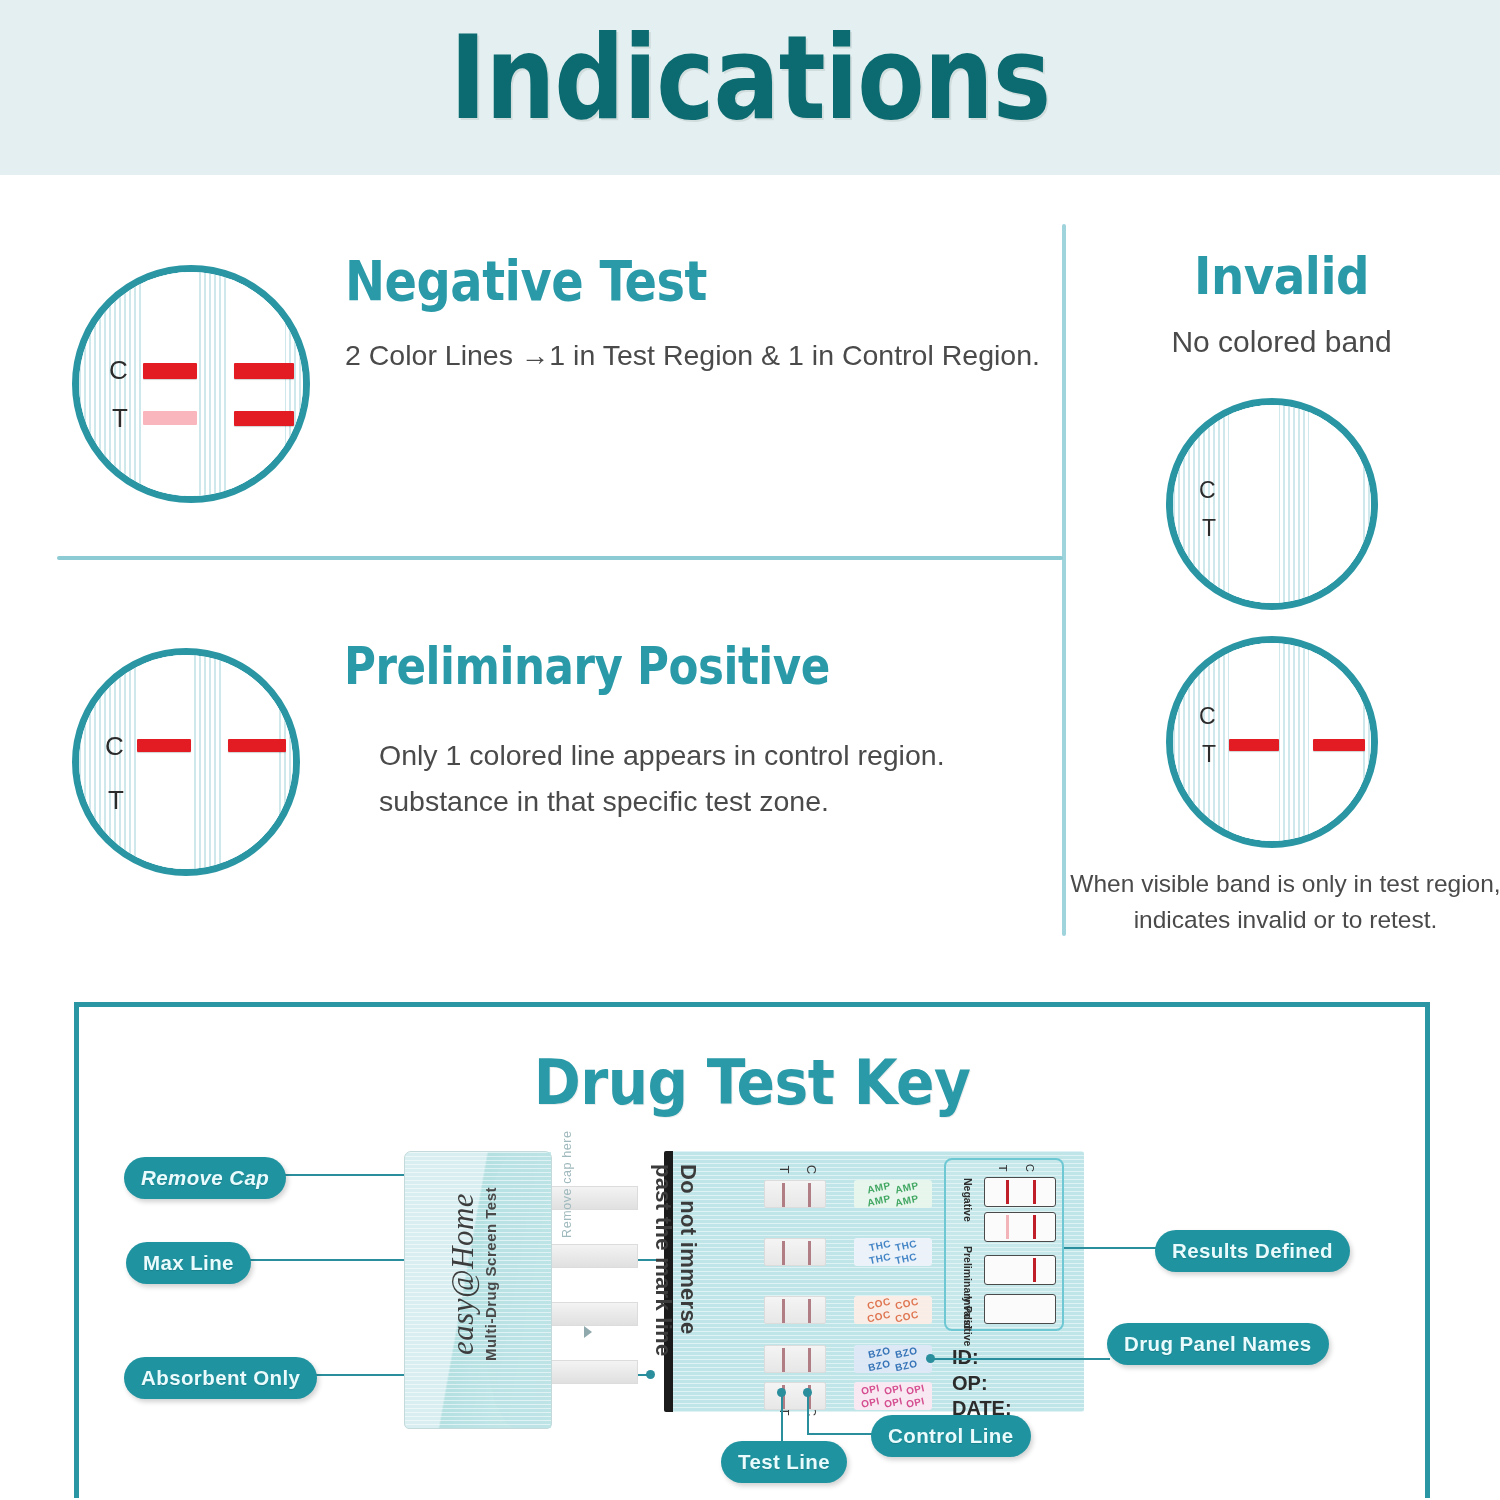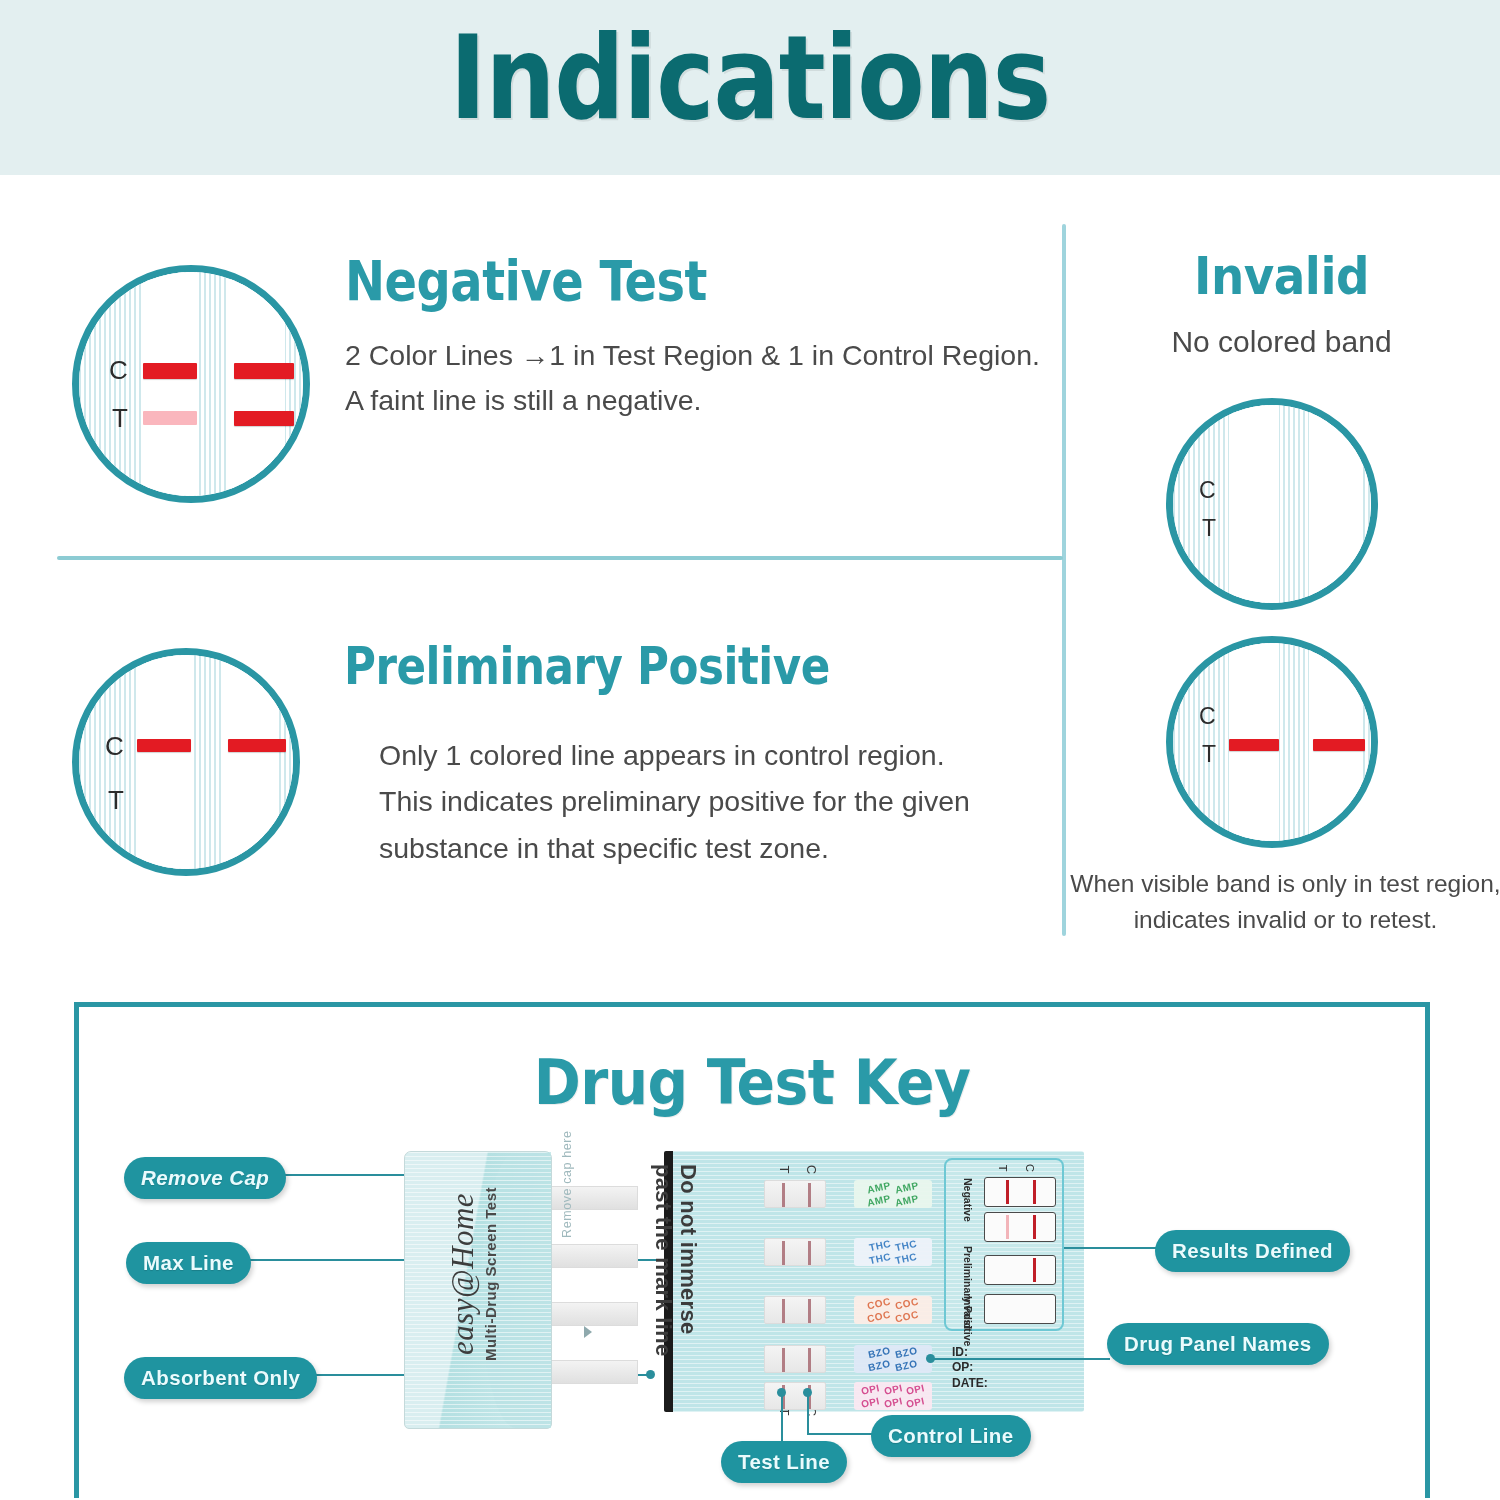--- a/index.html
+++ b/index.html
@@ -261,21 +261,21 @@
   .legend-rot{
     position:absolute;
     font-size:10.5px; color:#2e2e2e; font-weight:bold;
     transform:rotate(90deg); transform-origin:left top;
     white-space:nowrap;
   }
 
   .id-block{
     position:absolute; left:952px; top:1345px;
     font-family:"Liberation Sans", sans-serif;
-    font-size:12px; font-weight:bold; color:#2b2b2b; line-height:1.28;
+    font-size:20px; font-weight:bold; color:#2b2b2b; line-height:1.28;
   }
 </style>
 </head>
 <body>
 
 <div class="header-band"></div>
 <div class="header-title">Indications</div>
 
 <div class="v-divider"></div>
 <div class="h-divider"></div>
@@ -288,37 +288,35 @@
   <div class="band" style="left:155px; top:91px; width:60px; height:16px;"></div>
   <div class="band faint" style="left:64px; top:139px; width:54px; height:14px;"></div>
   <div class="band" style="left:155px; top:139px; width:60px; height:15px;"></div>
   <div class="lbl" style="left:30px; top:83px;">C</div>
   <div class="lbl" style="left:33px; top:131px;">T</div>
 </div>
 
 <div class="sec-title" style="left:345px; top:248px; font-size:56px;">Negative Test</div>
 <div class="sec-body" style="left:345px; top:333px;">
   <div>2 Color Lines →1 in Test Region &amp; 1 in Control Region.</div>
-  <div>A faint line is still a negative.</div>
 </div>
 
 <div class="circ" style="left:72px; top:648px; width:228px; height:228px;">
   <div class="hatch"></div>
   <div class="window" style="left:58px; top:0; width:54px; height:228px;"></div>
   <div class="window" style="left:144px; top:0; width:56px; height:228px;"></div>
   <div class="band" style="left:58px; top:84px; width:54px; height:13px;"></div>
   <div class="band" style="left:149px; top:84px; width:58px; height:13px;"></div>
   <div class="lbl" style="left:26px; top:76px;">C</div>
   <div class="lbl" style="left:29px; top:130px;">T</div>
 </div>
 
 <div class="sec-title" style="left:344px; top:637px; font-size:51px;">Preliminary Positive</div>
 <div class="sec-body" style="left:345px; top:732px; line-height:1.63;margin-left:34px;">
   <div>Only 1 colored line appears in control region.</div>
-  <div>This indicates preliminary positive for the given</div>
   <div>substance in that specific test zone.</div>
 </div>
 
 <div class="invalid-title">Invalid</div>
 <div class="invalid-sub">No colored band</div>
 
 <div class="circ" style="left:1166px; top:398px; width:212px; height:212px;">
   <div class="hatch"></div>
   <div class="window" style="left:56px; top:0; width:50px; height:212px;"></div>
   <div class="window" style="left:136px; top:0; width:52px; height:212px;"></div>

